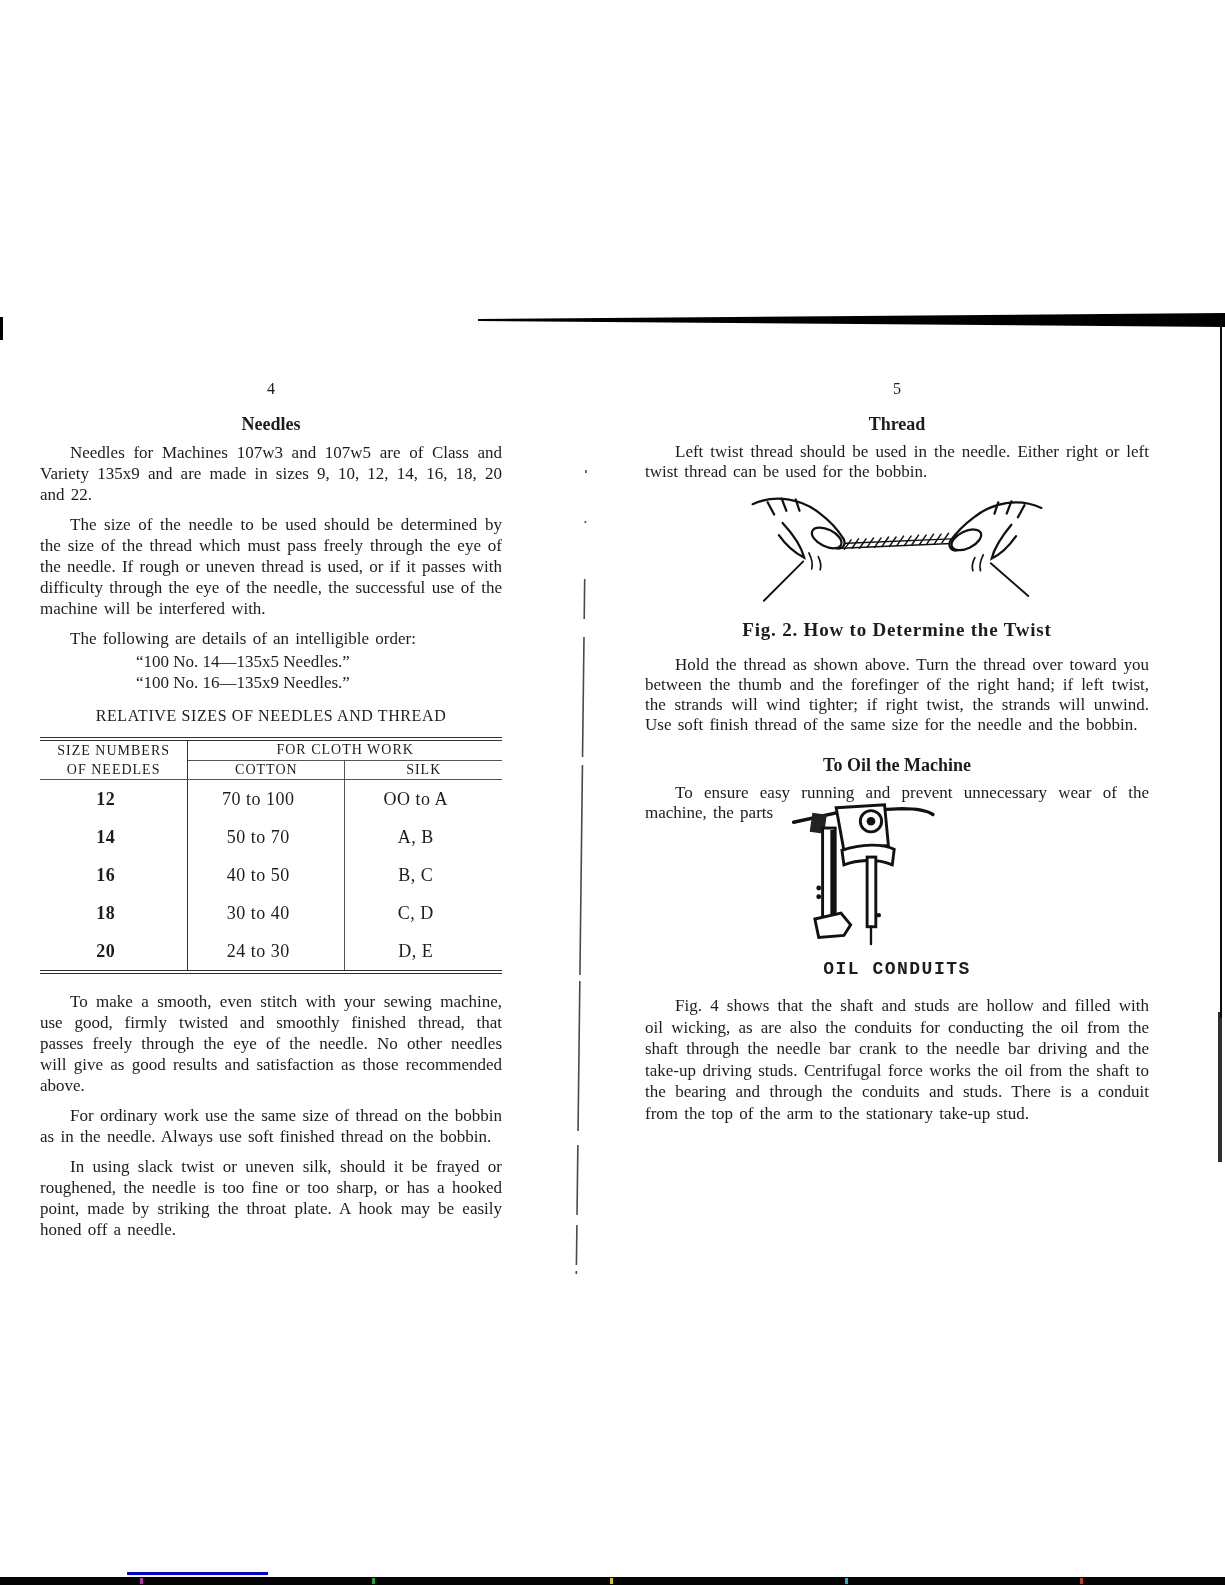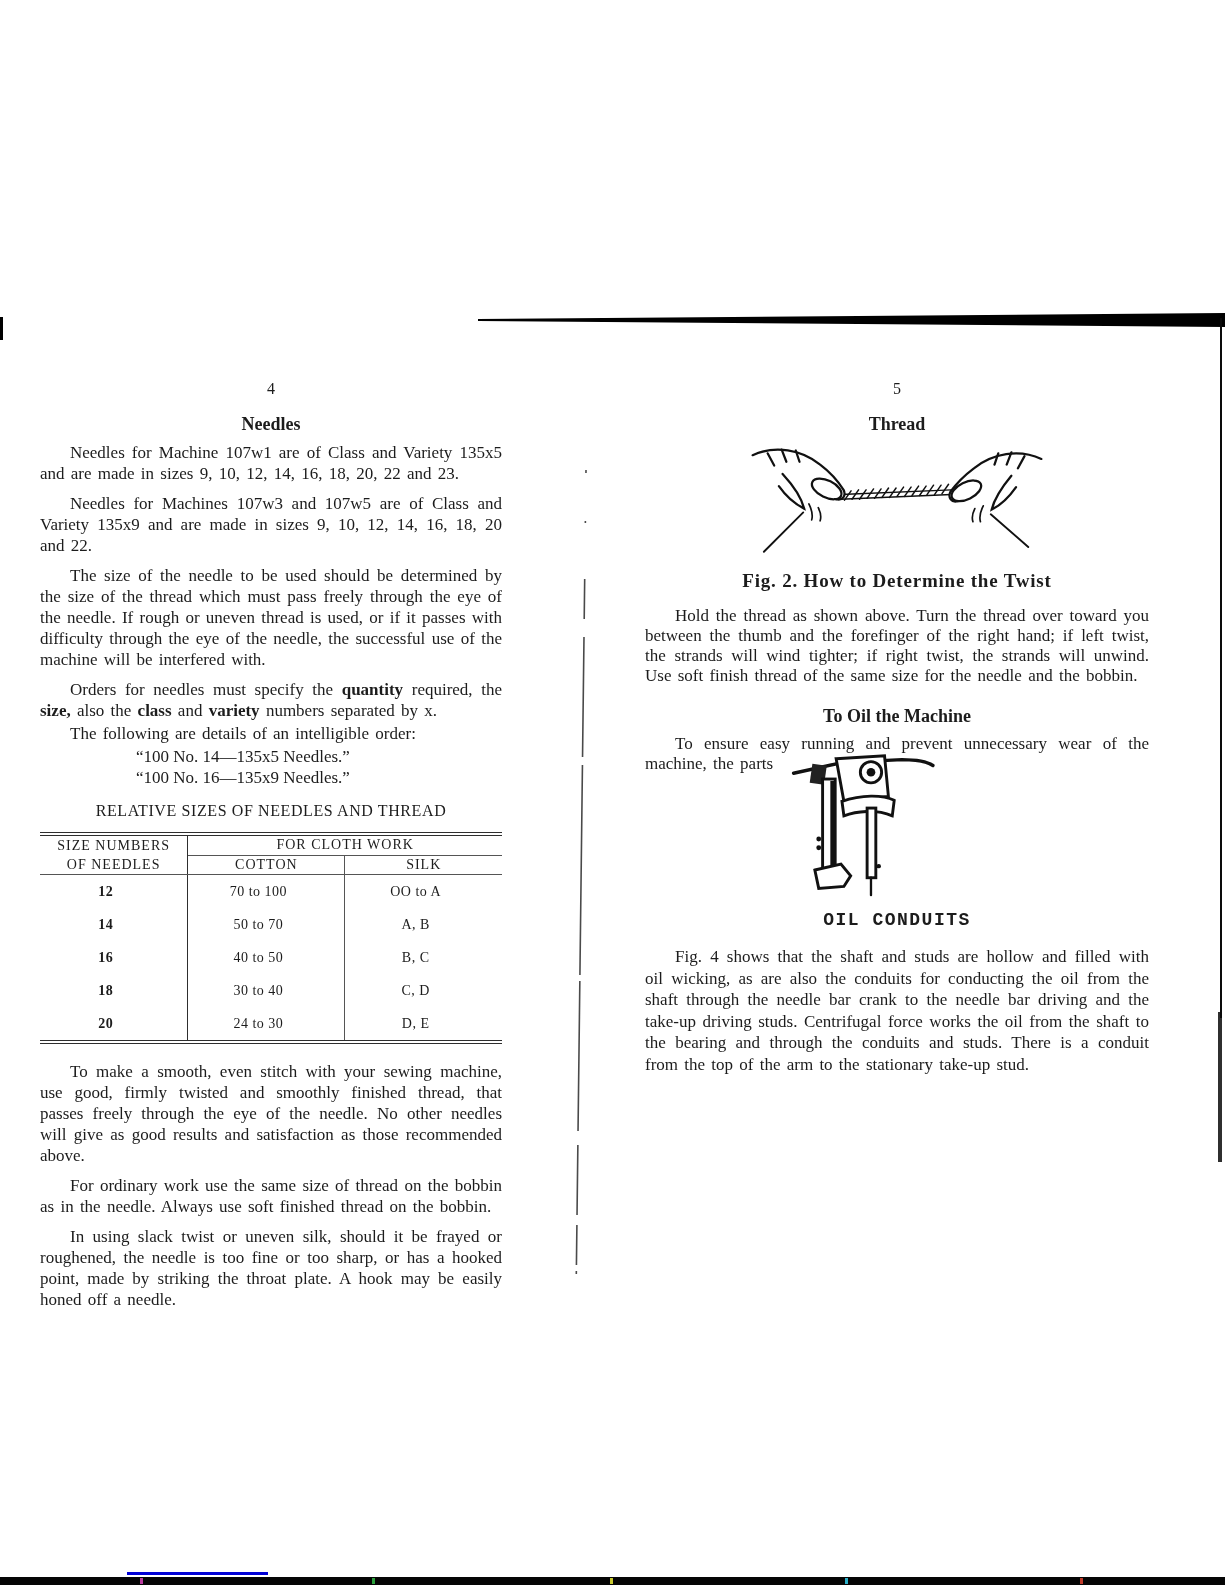--- a/index.html
+++ b/index.html
@@ -34,21 +34,21 @@
   .table-title{text-align:center;font-size:16px;font-weight:normal;letter-spacing:.6px;margin:14px 0 12px 0;}
 
   
   .rel-table{width:100%;border-collapse:collapse;border-top:4px double #2e2e2e;border-bottom:4px double #2e2e2e;}
   .rel-table th,.rel-table td{text-align:center;font-weight:normal;padding:0;}
   .rel-table thead th{font-size:14px;letter-spacing:1px;}
   .c1h{width:32%;border-right:1.5px solid #2e2e2e;border-bottom:1px solid #555;line-height:19px;padding:6px 0 5px 0;}
   .gh{border-bottom:1px solid #555;padding:5px 0 3px 0;margin-top:8px;}
   .c2h{width:34%;border-right:1px solid #555;border-bottom:1px solid #555;padding:4px 0;}
   .c3h{width:34%;border-bottom:1px solid #555;padding:4px 0;}
-  .rel-table tbody td{font-size:14px;padding:9px 16px 8px 0;letter-spacing:.5px;}
+  .rel-table tbody td{font-size:18px;padding:9px 16px 8px 0;letter-spacing:.5px;}
   .rel-table tbody td:first-child{border-right:1.5px solid #2e2e2e;font-weight:bold;}
   .rel-table tbody td:nth-child(2){border-right:1px solid #555;}
 
   
   .fig-block{text-align:center;margin:6px 0 2px 0;}
   .fig-caption{text-align:center;font-size:19px;font-weight:bold;letter-spacing:.8px;margin:2px 0 14px 0;}
   .fig4-wrap{margin:-26px 0 6px 138px;width:175px;}
   .fig4-caption{text-align:center;font-size:15px;font-weight:normal;margin:0 0 26px 0;}
   .conduits-title{text-align:center;font-size:18px;font-weight:bold;letter-spacing:1.5px;margin:0 0 16px 0;font-family:Liberation Mono, monospace;}
   .oil-title{margin-top:20px;text-align:center;}
@@ -71,25 +71,23 @@
   <span class="speck s3"></span>
   <span class="speck s4"></span>
   <span class="speck s5"></span>
 </div>
 <div class="blue-underline" id="blueline" style="background: rgb(0, 0, 214);"></div>
 
 <div class="page left-page">
   <div class="pagenum">4</div>
   <h3 class="sec-title">Needles</h3>
 
-  <p class="body-p">Needles for Machine 107w1 are of Class and Variety 135x5 and are made in sizes 9, 10, 12, 14, 16, 18, 20, 22 and 23.</p>
   <p class="body-p">Needles for Machines 107w3 and 107w5 are of Class and Variety 135x9 and are made in sizes 9, 10, 12, 14, 16, 18, 20 and 22.</p>
   <p class="body-p">The size of the needle to be used should be determined by the size of the thread which must pass freely through the eye of the needle.  If rough or uneven thread is used, or if it passes with difficulty through the eye of the needle, the successful use of the machine will be interfered with.</p>
 
-  <p class="body-p tight"><span>Orders for needles must specify the </span><b>quantity</b><span> required, the </span><b>size,</b><span> also the </span><b>class</b><span> and </span><b>variety</b><span> numbers separated by x.</span></p>
 
   <p class="body-p tight">The following are details of an intelligible order:</p>
   <div class="order-example">“100 No. 14—135x5 Needles.”</div>
   <div class="order-example">“100 No. 16—135x9 Needles.”</div>
 
   <h2 class="table-title">RELATIVE SIZES OF NEEDLES AND THREAD</h2>
 
   <table class="rel-table">
     <thead>
       <tr>
@@ -132,20 +130,21 @@
 
   <p class="body-p" style="margin-top:17px">To make a smooth, even stitch with your sewing machine, use good, firmly twisted and smoothly finished thread, that passes freely through the eye of the needle.  No other needles will give as good results and satisfaction as those recommended above.</p>
   <p class="body-p">For ordinary work use the same size of thread on the bobbin as in the needle.  Always use soft finished thread on the bobbin.</p>
   <p class="body-p">In using slack twist or uneven silk, should it be frayed or roughened, the needle is too fine or too sharp, or has a hooked point, made by striking the throat plate.  A hook may be easily honed off a needle.</p>
 </div>
 
 <div class="page right-page">
   <div class="pagenum">5</div>
   <h3 class="sec-title">Thread</h3>
 
+  <p class="body-p">Left twist thread should be used in the needle.  Either right or left twist thread can be used for the bobbin.</p>
 
   <div class="fig-block">
     <svg width="300" height="122" viewBox="0 0 320 130">
       <g fill="none" stroke="#111" stroke-width="2.4" stroke-linecap="round">
 
         <line x1="100" y1="56" x2="218" y2="51" stroke-width="1.6"></line>
         <line x1="100" y1="61" x2="218" y2="56" stroke-width="1.6"></line>
         <path stroke-width="1.6" d="M104 62 l7 -10 M112 61 l7 -10 M120 61 l7 -10 M128 60 l7 -10 M136 60 l7 -10 M144 59 l7 -10 M152 59 l7 -10 M160 58 l7 -10 M168 58 l7 -10 M176 57 l7 -10 M184 57 l7 -10 M192 56 l7 -10 M200 56 l7 -10 M208 55 l7 -10"></path>
 
         <path d="M6 14 C30 3 58 8 78 24 C90 33 98 43 103 51 C106 57 102 63 95 61 C86 58 79 52 73 45" fill="#fff"></path>

